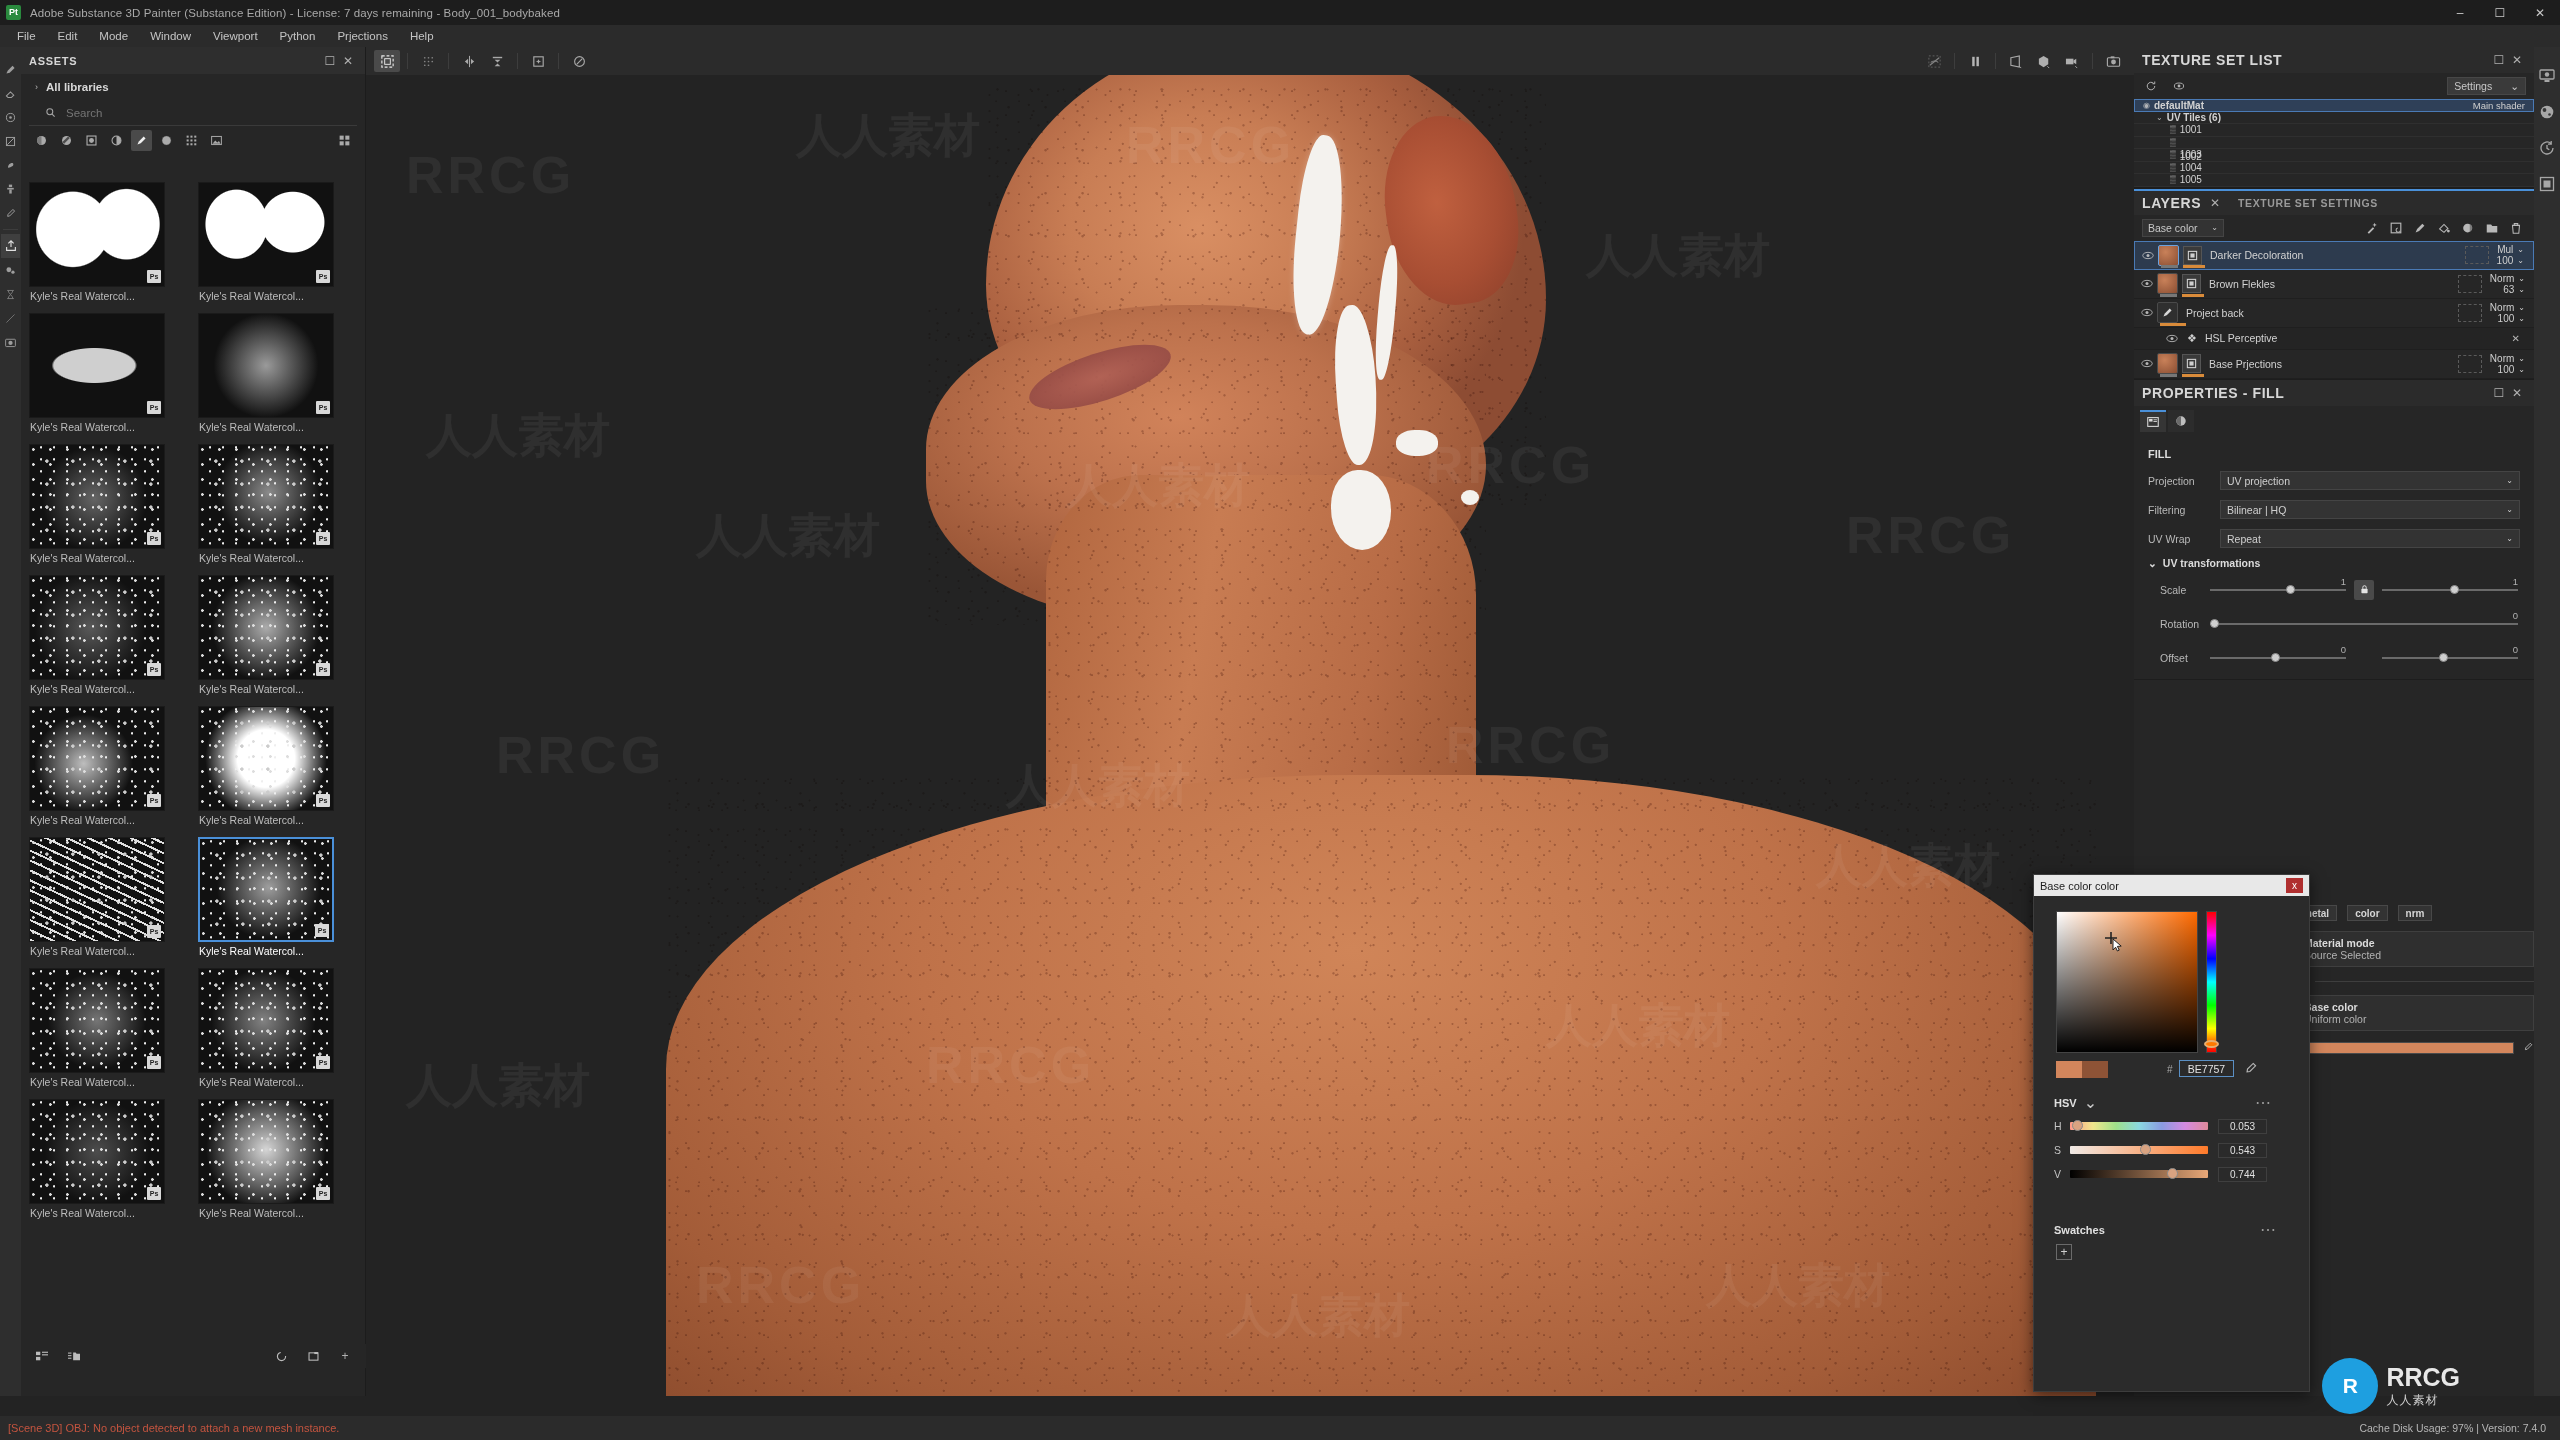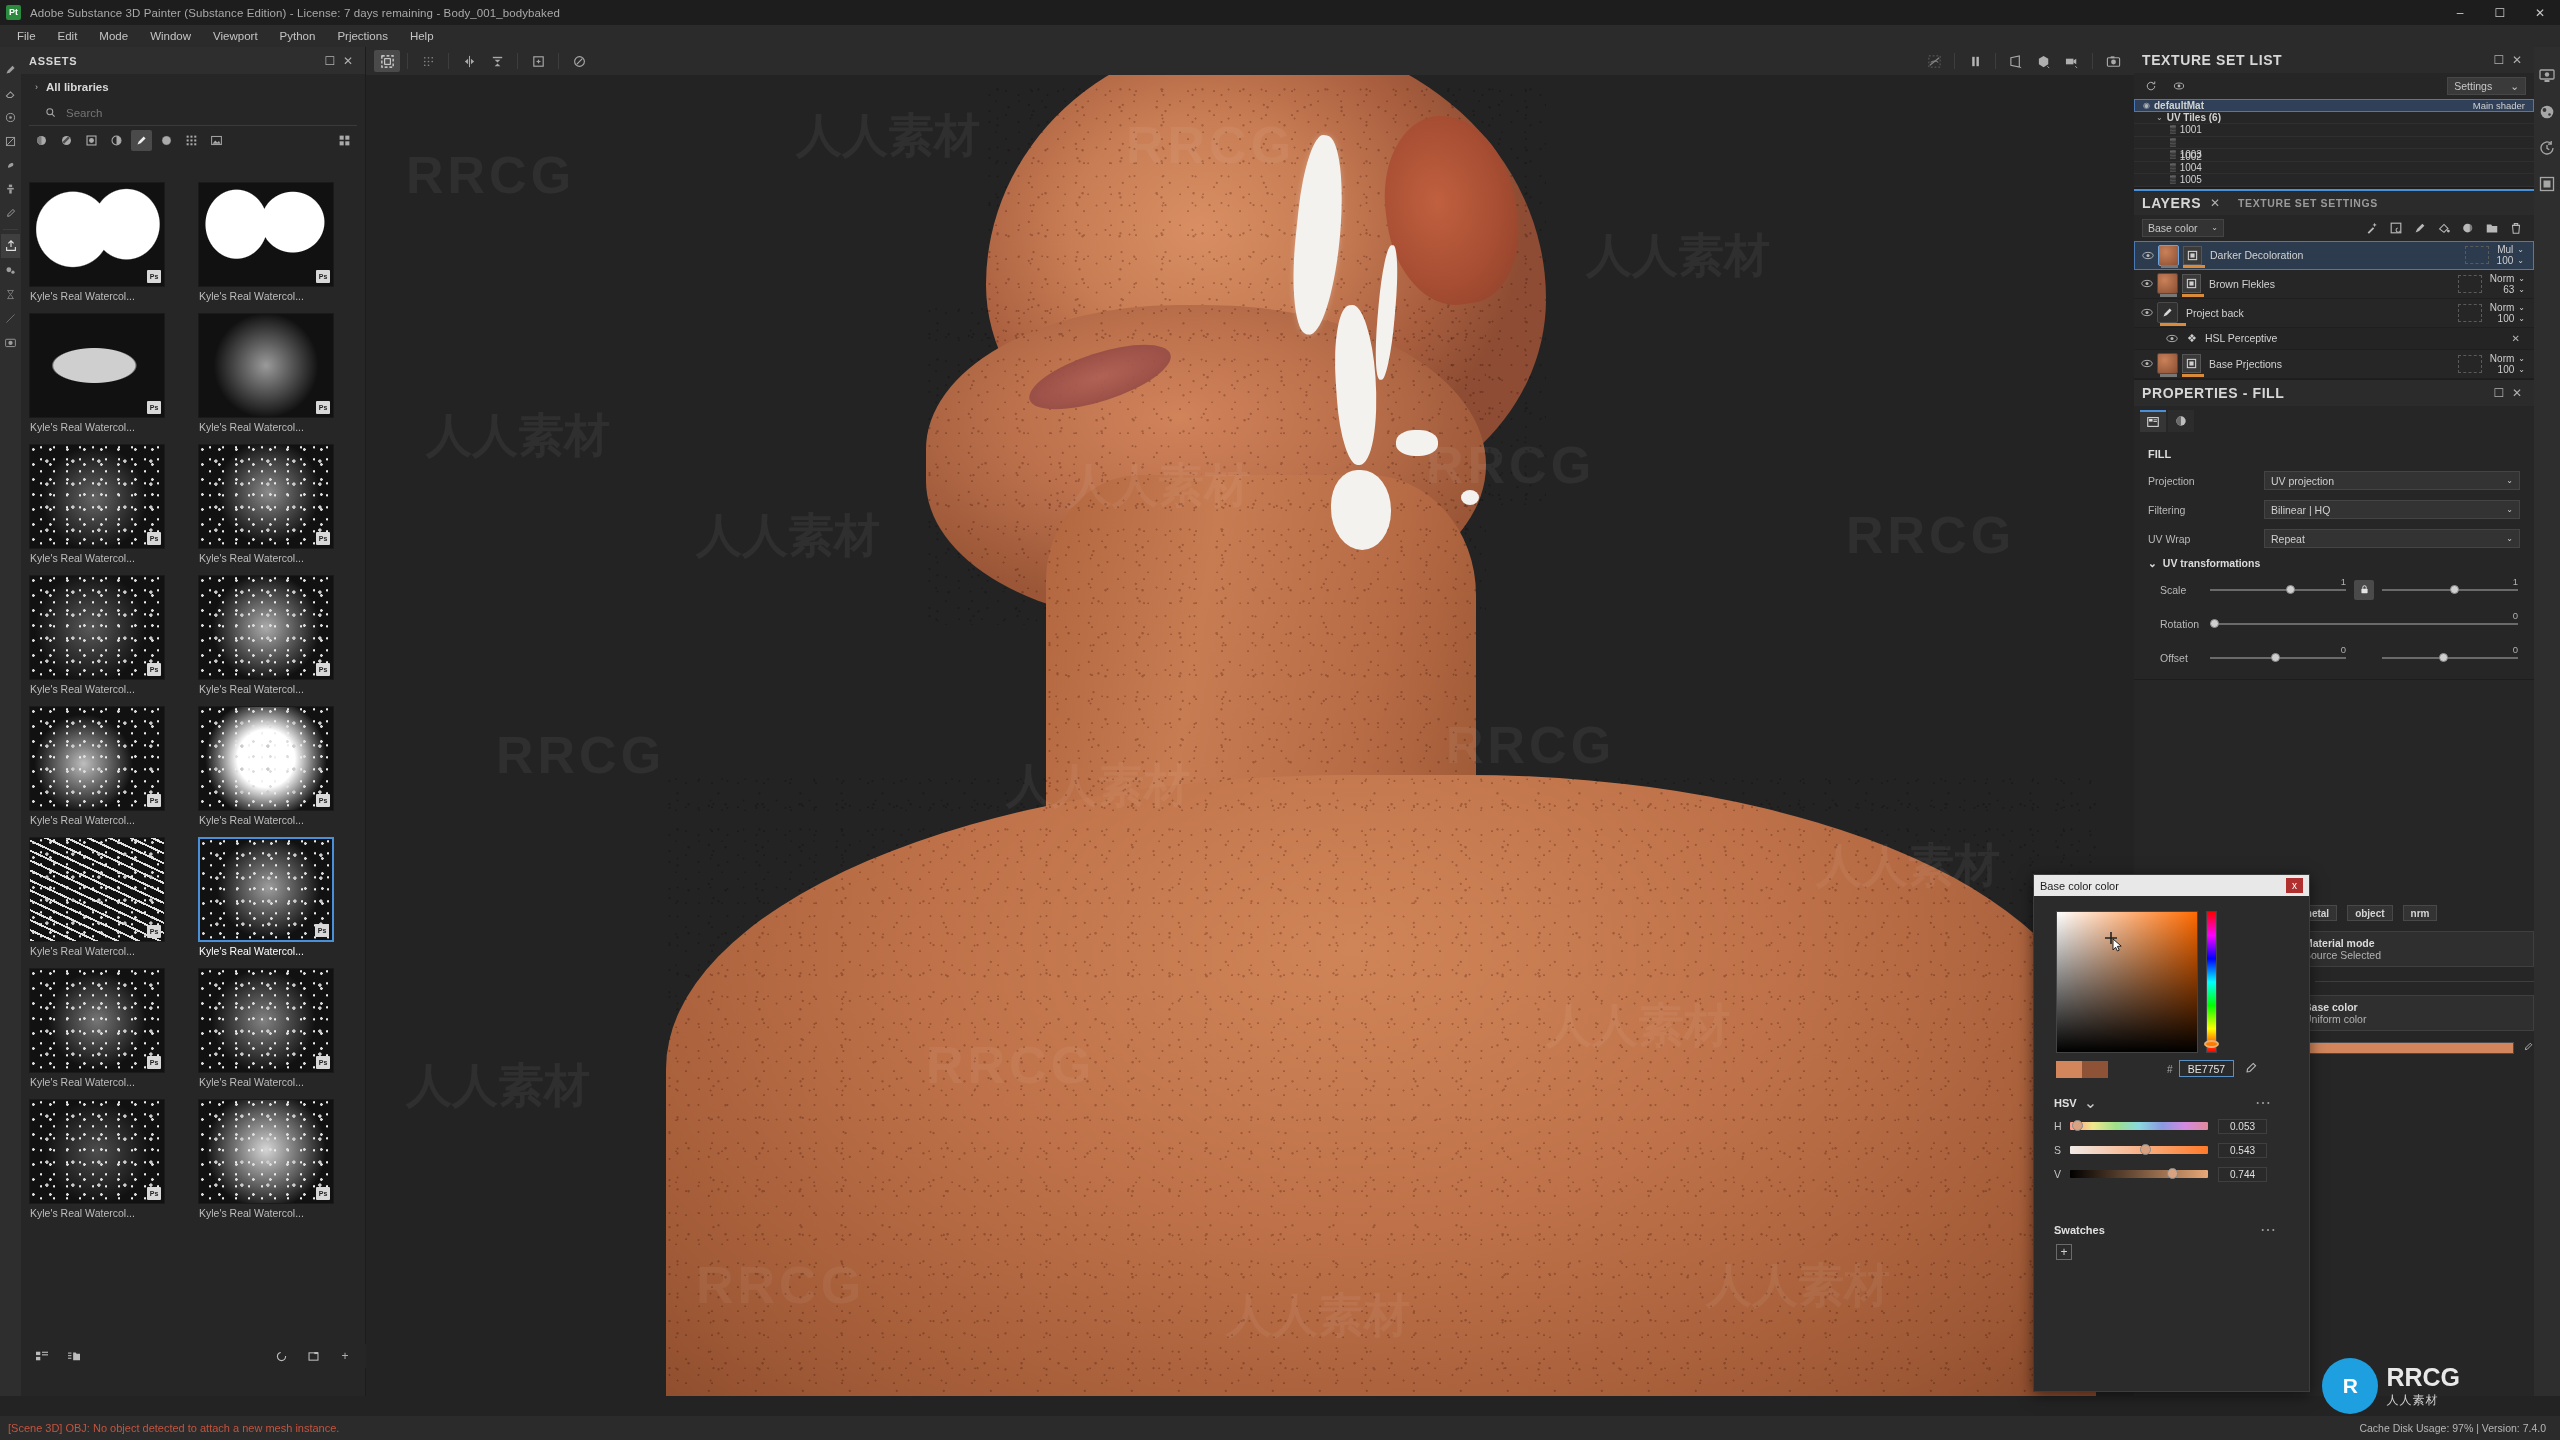--- a/index.html
+++ b/index.html
@@ -191,21 +191,21 @@
   #prop-tabs { height:26px; display:flex; align-items:flex-end; padding-left:6px; gap:2px;
      background:#262626;}
   .ptab { width:26px; height:22px; display:flex; align-items:center; justify-content:center;
      background:#2e2e2e; opacity:.85;}
   .ptab.sel { border-top:2px solid #4a90d9; background:#353535; opacity:1;}
   #prop-body { padding:10px 14px 0 14px;}
   .sec-title { font-size:11px; font-weight:bold; color:#dcdcdc; margin:6px 0 10px;}
   .prow { display:flex; align-items:center; height:22px; margin-bottom:7px;}
   .plabel { width:72px; font-size:10.5px; color:#b9b9b9;}
   .pselect { flex:1; height:19px; background:#333; border:1px solid #444; display:flex;
-     align-items:center; padding:0 6px; font-size:10.5px; color:#d0d0d0;margin-left:44px;}
+     align-items:center; padding:0 6px; font-size:10.5px; color:#d0d0d0;}
   .pselect .chev { margin-left:auto; font-size:8px;}
   .grp-title { display:flex; align-items:center; font-size:10.5px; font-weight:bold;
      color:#dcdcdc; margin:6px 0 8px; gap:6px;}
   .slider-row { display:flex; align-items:center; margin-bottom:8px; position:relative; height:26px;}
   .slider-row .plabel { width:60px; padding-left:12px;}
   .sl { position:relative; height:2px; background:#6a6a6a; flex:1; margin:0 2px;}
   .sl .knob { position:absolute; top:-4px; width:9px; height:9px; border-radius:50%;
      background:#cfcfcf; border:1px solid #8a8a8a;}
   .sl-val { position:absolute; top:-13px; font-size:9.5px; color:#b0b0b0;}
   .lock-btn { width:20px; height:20px; background:#4a4a4a; display:flex; align-items:center;
@@ -1050,21 +1050,21 @@
             </span>
           </div>
         </div>
     </div>
   </div>
 </div>
 
 <div id="mat-col">
   <div class="chip-row">
     <span class="chip">metal</span>
-    <span class="chip">object</span>
+    <span class="chip">color</span>
     <span class="chip">nrm</span>
   </div>
   <div class="mat-box">
     <div class="t1">Material mode</div>
     <div class="t2">Source Selected</div>
   </div>
   <div class="or-row">
     <span>Or</span>
     <span class="line"></span>
   </div>

